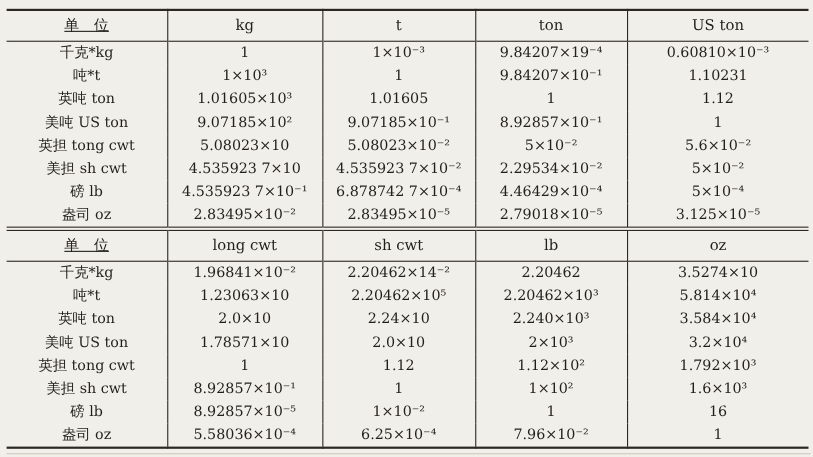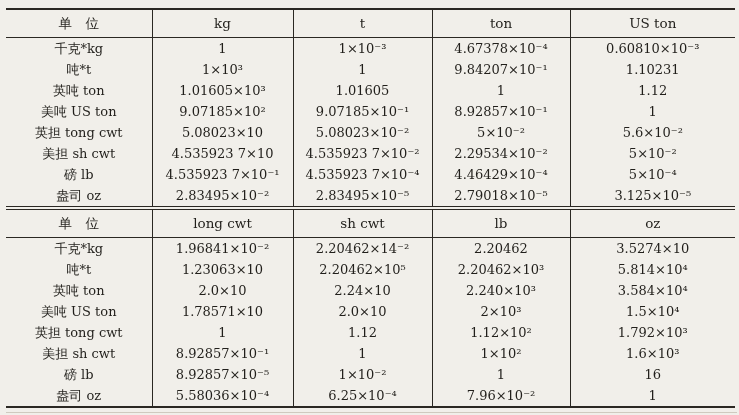--- a/index.html
+++ b/index.html
@@ -28,21 +28,21 @@
     overflow: hidden;
   }
   table.tbl tr > *:first-child { border-left: none; }
   table.tbl thead th { height: 27px; line-height: 27px; font-size: 13.5px; }
   table.tbl thead tr { border-bottom: 1px solid #2b2823; }
   td.lbl {
     text-align: left;
     padding-left: 16px;
     font-size: 13.5px;
   }
-  th.unit-h { text-align: center; }
+  th.unit-h { text-align: center; text-decoration: underline; }
   table.top  { border-top: 2px solid #2b2823; border-bottom: 1.5px solid #2b2823; }
   table.bot  { margin-top: 2px; border-top: 1px solid #2b2823; border-bottom: 2px solid #2b2823; }
   .ghost-line {
     width: 731px;
     margin-top: 4px;
     border-top: 1px solid #cfcabf;
   }
 </style>
 </head>
 <body>
@@ -64,21 +64,21 @@
         <th>t</th>
         <th>ton</th>
         <th>US ton</th>
       </tr>
     </thead>
     <tbody>
       <tr>
         <td class="lbl">千克*kg</td>
         <td>1</td>
         <td>1×10⁻³</td>
-        <td>4.67378×10⁻⁴</td>
+        <td>9.84207×19⁻⁴</td>
         <td>0.60810×10⁻³</td>
       </tr>
       <tr>
         <td class="lbl">吨*t</td>
         <td>1×10³</td>
         <td>1</td>
         <td>9.84207×10⁻¹</td>
         <td>1.10231</td>
       </tr>
       <tr>
@@ -105,21 +105,21 @@
       <tr>
         <td class="lbl">美担 sh cwt</td>
         <td>4.535923 7×10</td>
         <td>4.535923 7×10⁻²</td>
         <td>2.29534×10⁻²</td>
         <td>5×10⁻²</td>
       </tr>
       <tr>
         <td class="lbl">磅 lb</td>
         <td>4.535923 7×10⁻¹</td>
-        <td>4.535923 7×10⁻⁴</td>
+        <td>6.878742 7×10⁻⁴</td>
         <td>4.46429×10⁻⁴</td>
         <td>5×10⁻⁴</td>
       </tr>
       <tr>
         <td class="lbl">盎司 oz</td>
         <td>2.83495×10⁻²</td>
         <td>2.83495×10⁻⁵</td>
         <td>2.79018×10⁻⁵</td>
         <td>3.125×10⁻⁵</td>
       </tr>
@@ -163,21 +163,21 @@
         <td>2.0×10</td>
         <td>2.24×10</td>
         <td>2.240×10³</td>
         <td>3.584×10⁴</td>
       </tr>
       <tr>
         <td class="lbl">美吨 US ton</td>
         <td>1.78571×10</td>
         <td>2.0×10</td>
         <td>2×10³</td>
-        <td>1.5×10⁴</td>
+        <td>3.2×10⁴</td>
       </tr>
       <tr>
         <td class="lbl">英担 tong cwt</td>
         <td>1</td>
         <td>1.12</td>
         <td>1.12×10²</td>
         <td>1.792×10³</td>
       </tr>
       <tr>
         <td class="lbl">美担 sh cwt</td>

